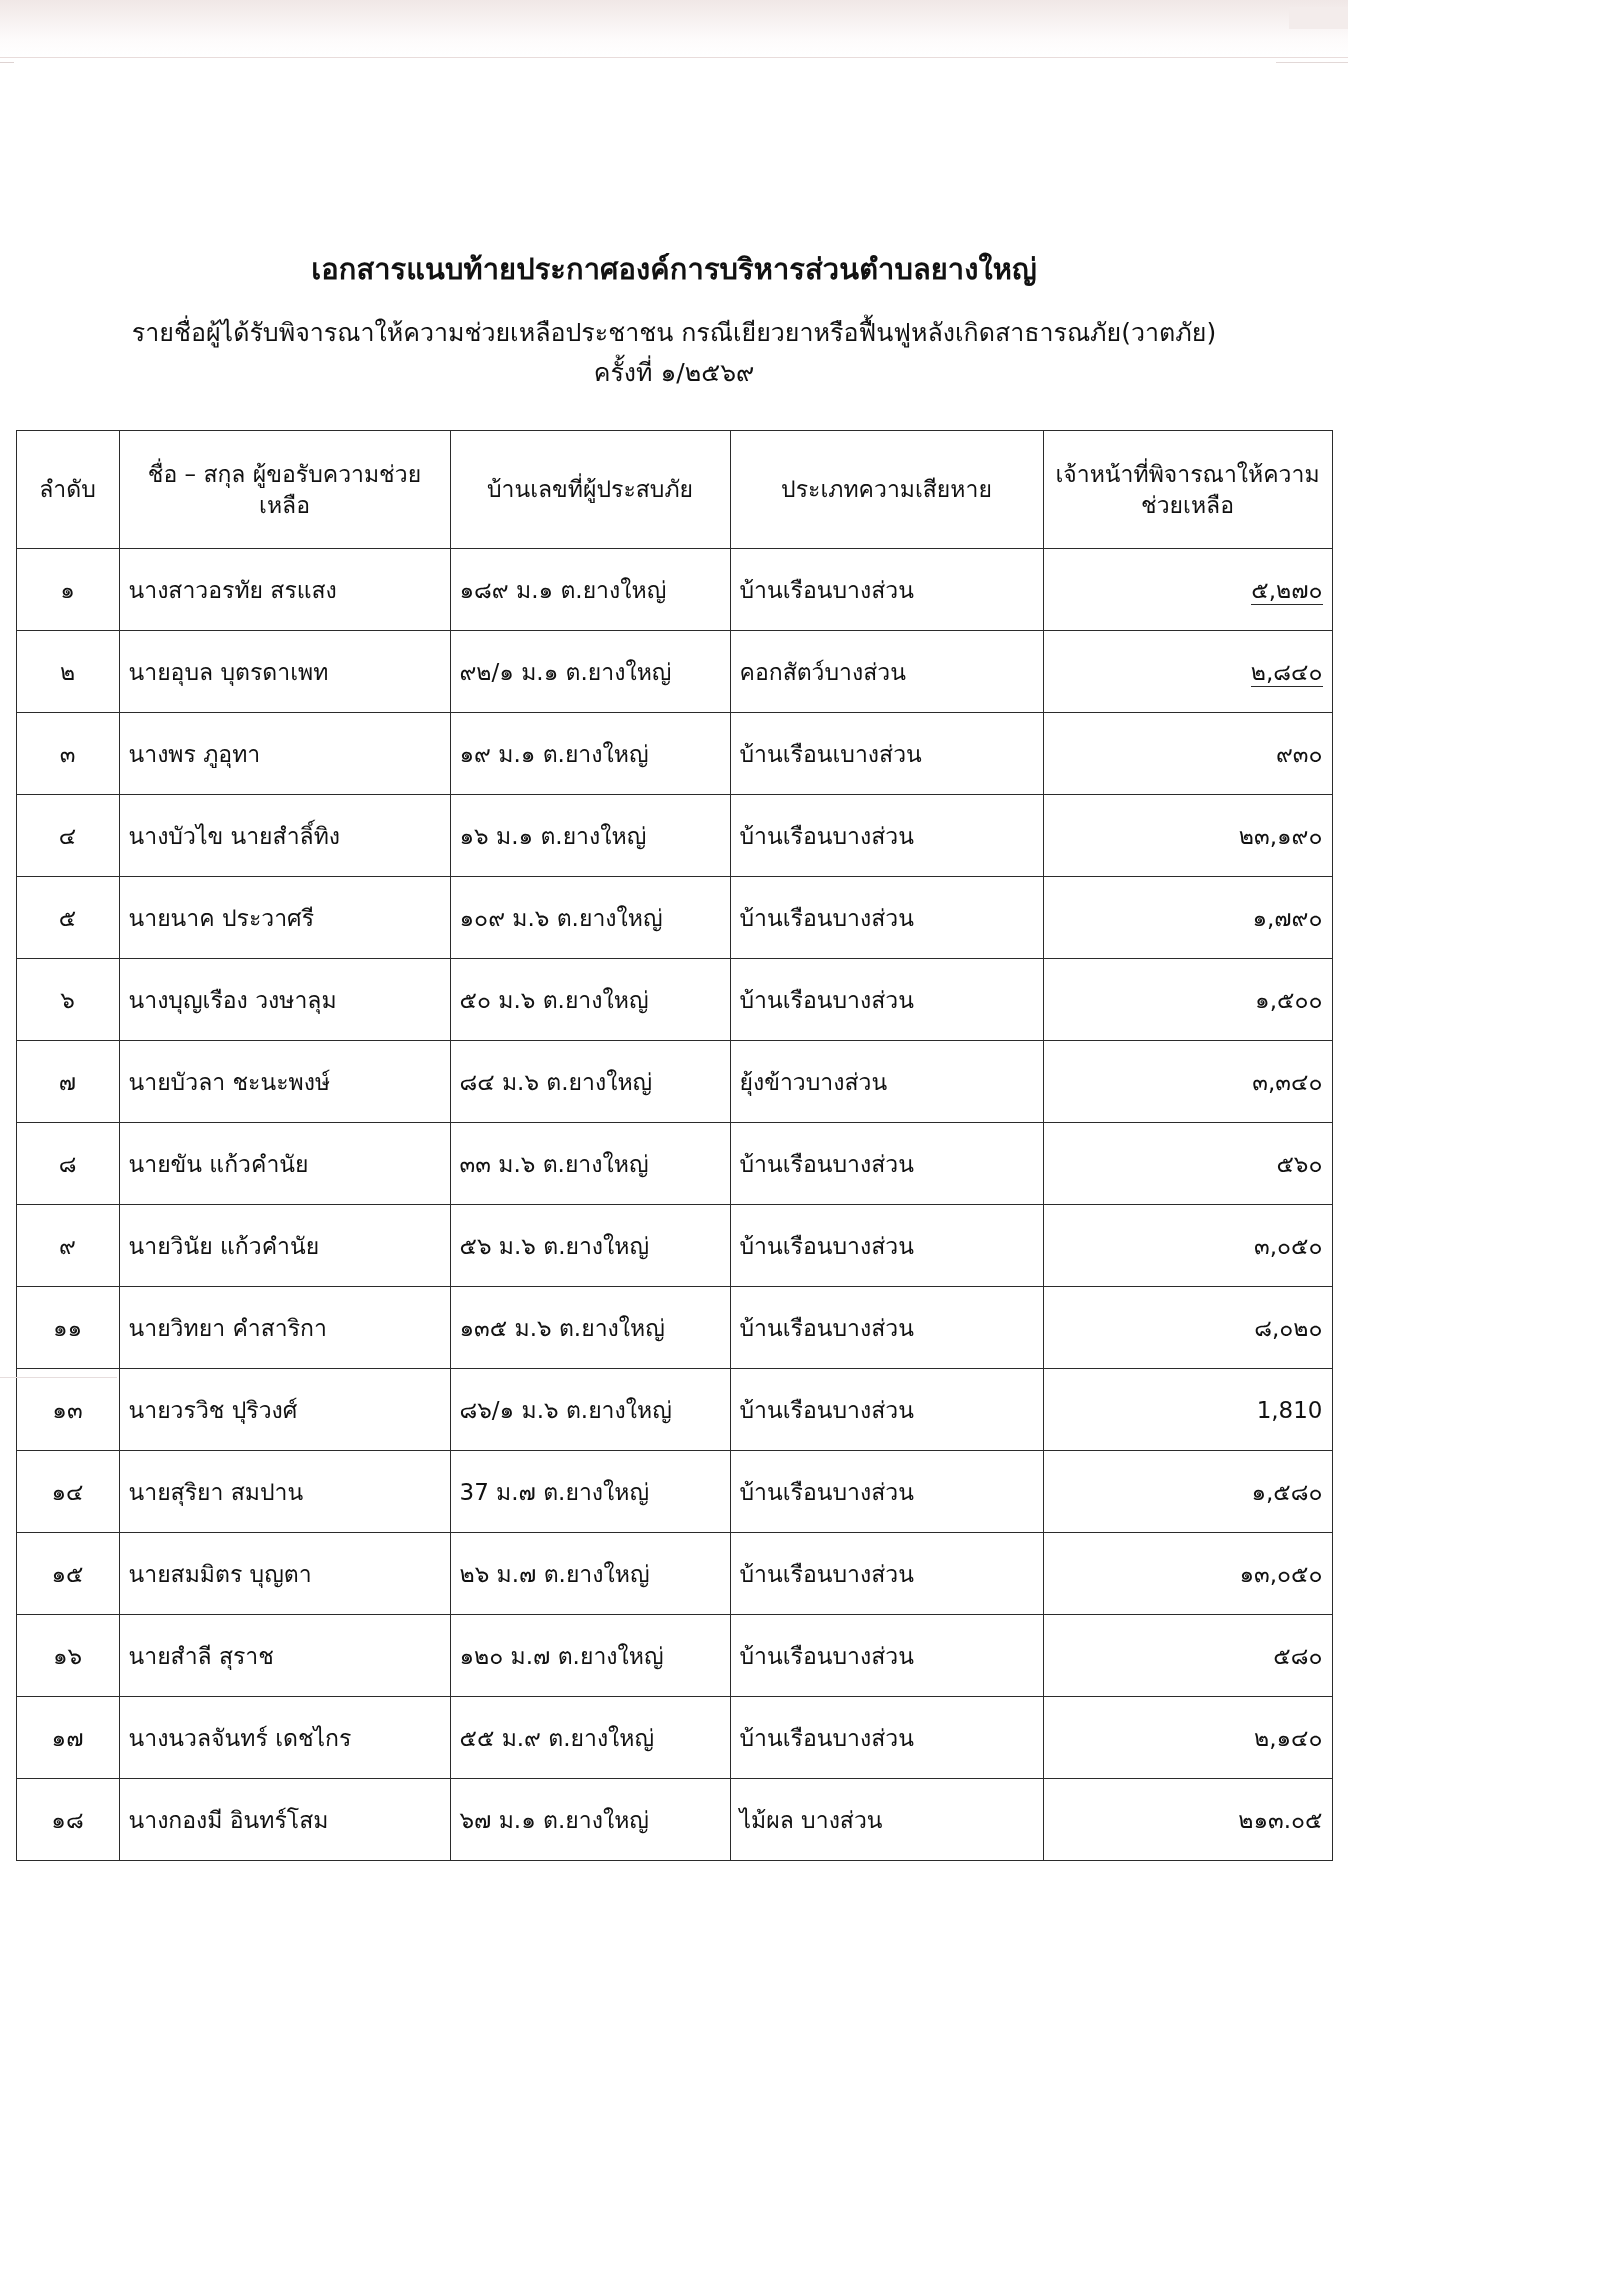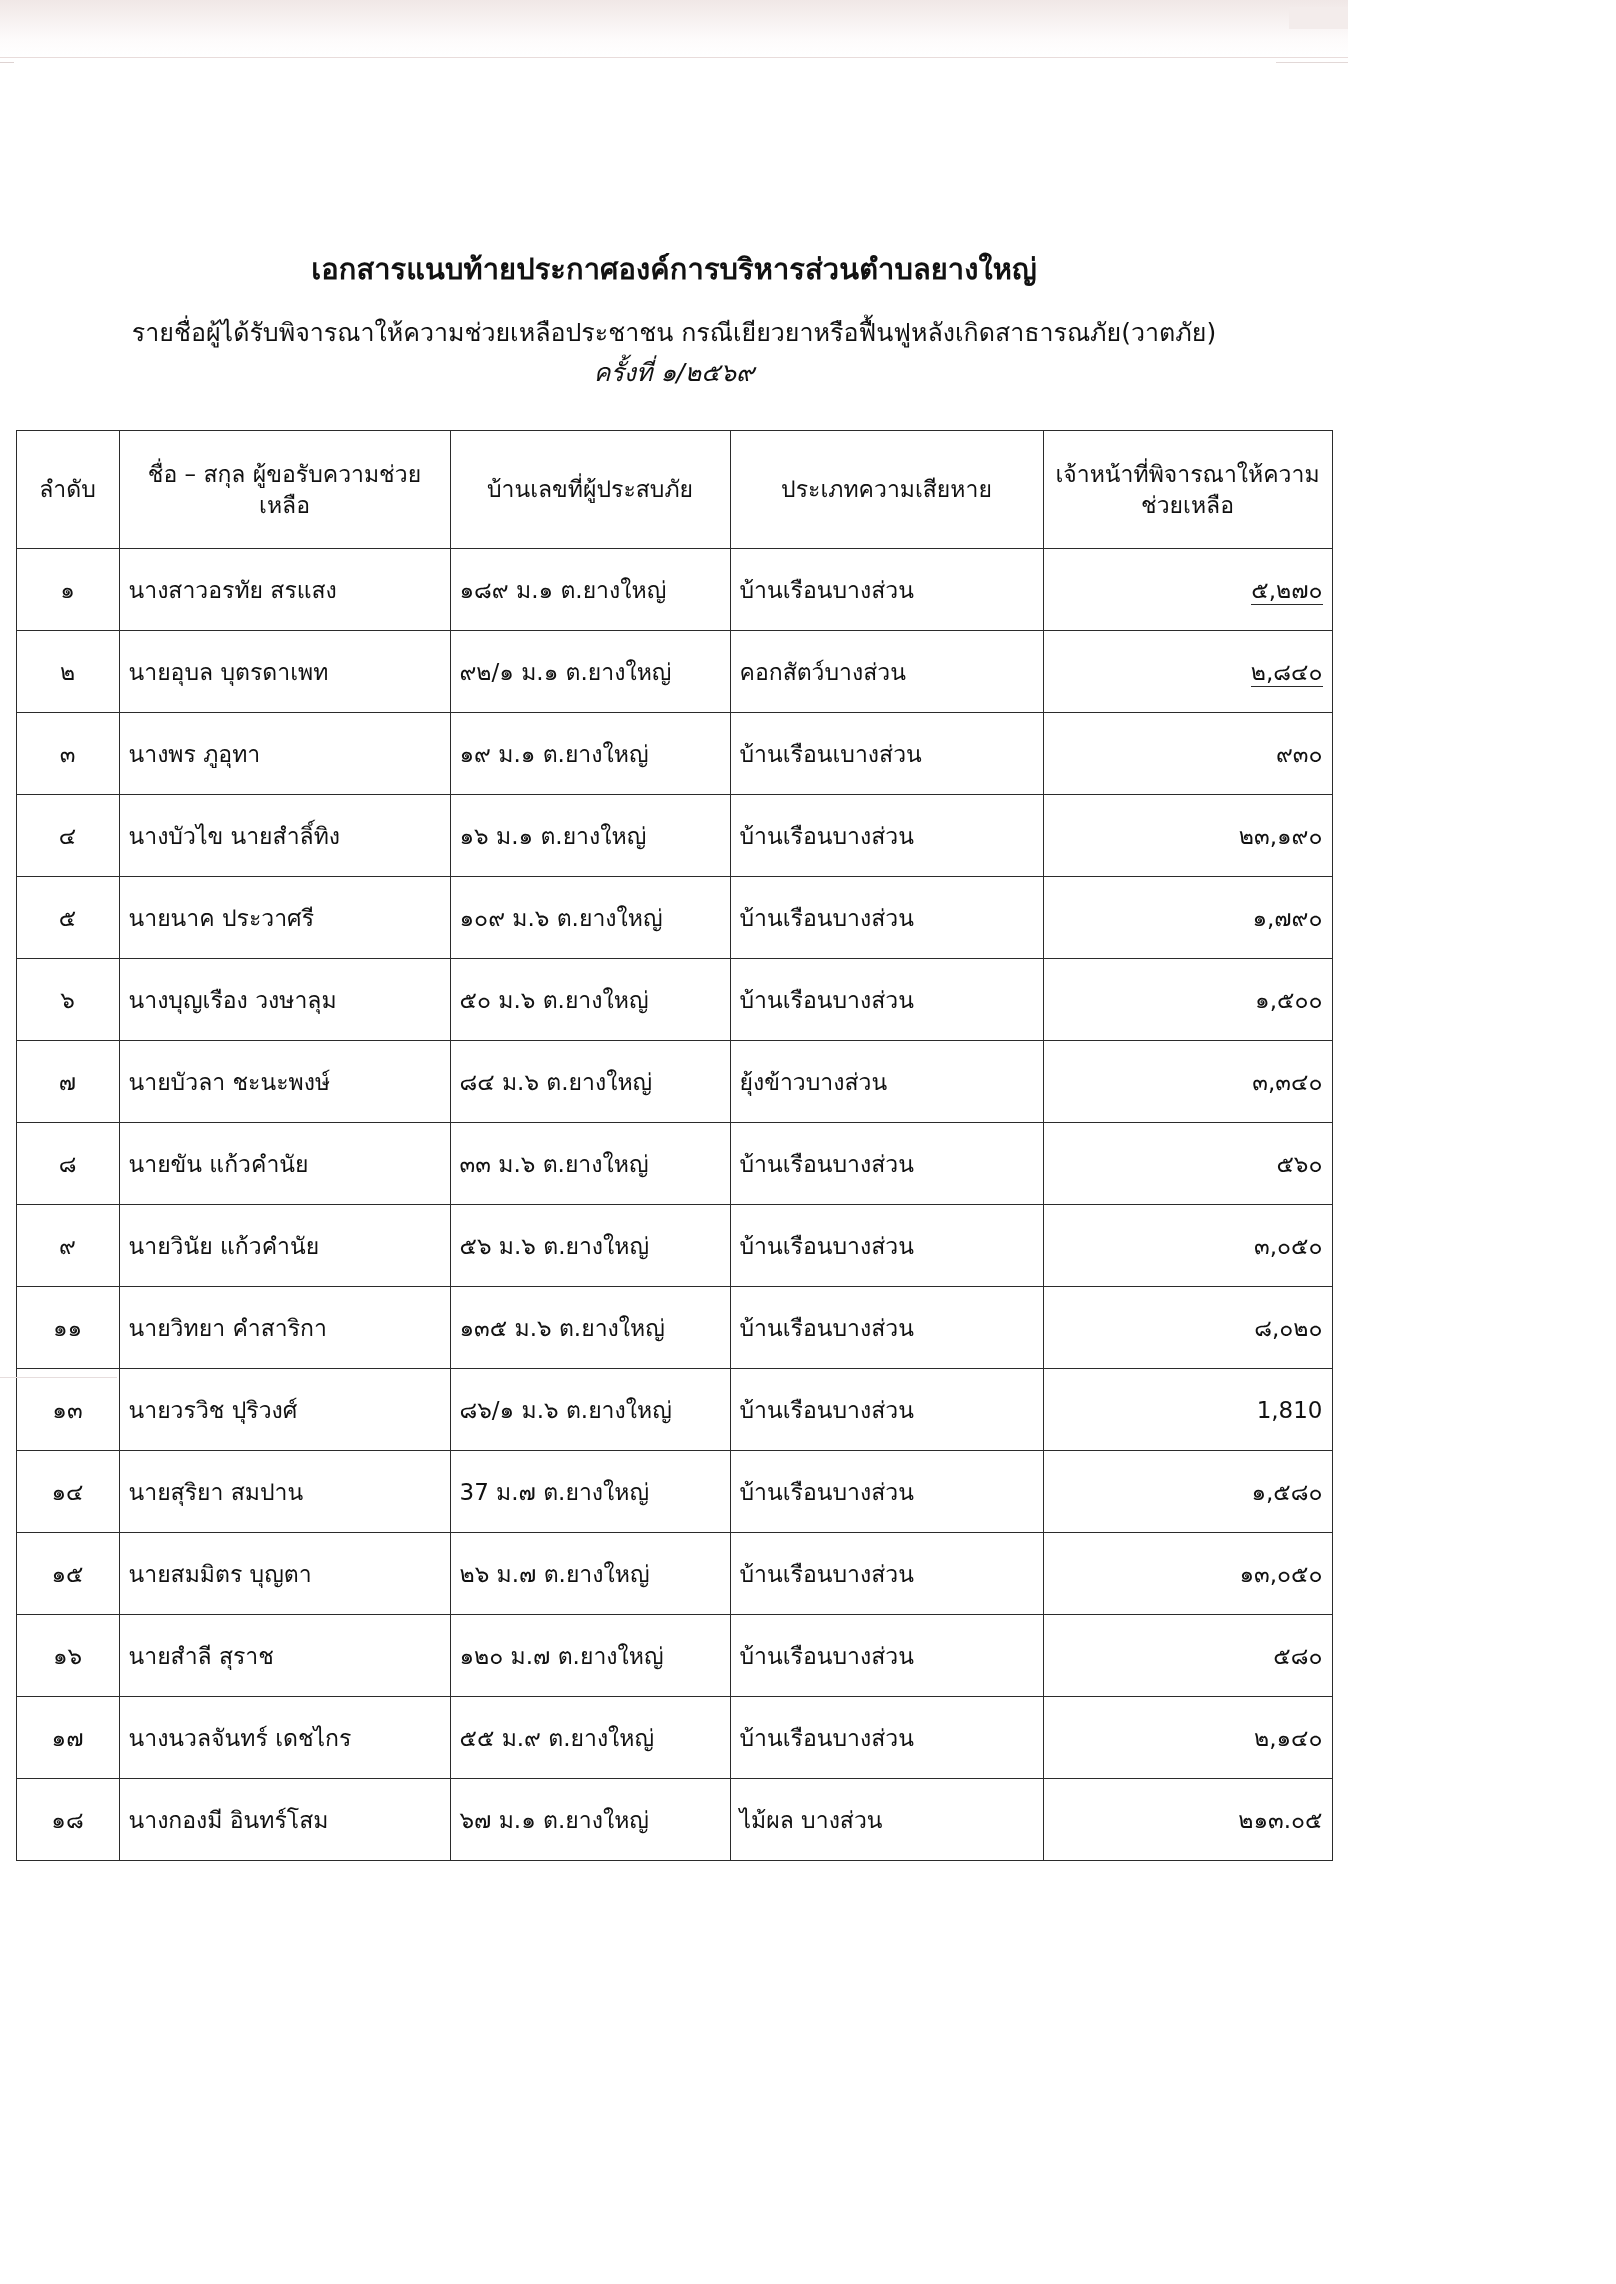--- a/index.html
+++ b/index.html
@@ -74,21 +74,20 @@
     font-size: 25px;
     font-weight: 400;
     margin-top: 26px;
     line-height: 1.45;
   }
   .doc-subtitle2 {
     font-size: 25px;
     font-weight: 400;
     margin-top: 3.9px;
     line-height: 1.45;
-    font-style: italic;
   }
 
   table.reg {
     border-collapse: collapse;
     margin: 39px auto 16px auto;
     width: 1317px;
     table-layout: fixed;
     border-radius: 9px;
   }
   table.reg th, table.reg td {

